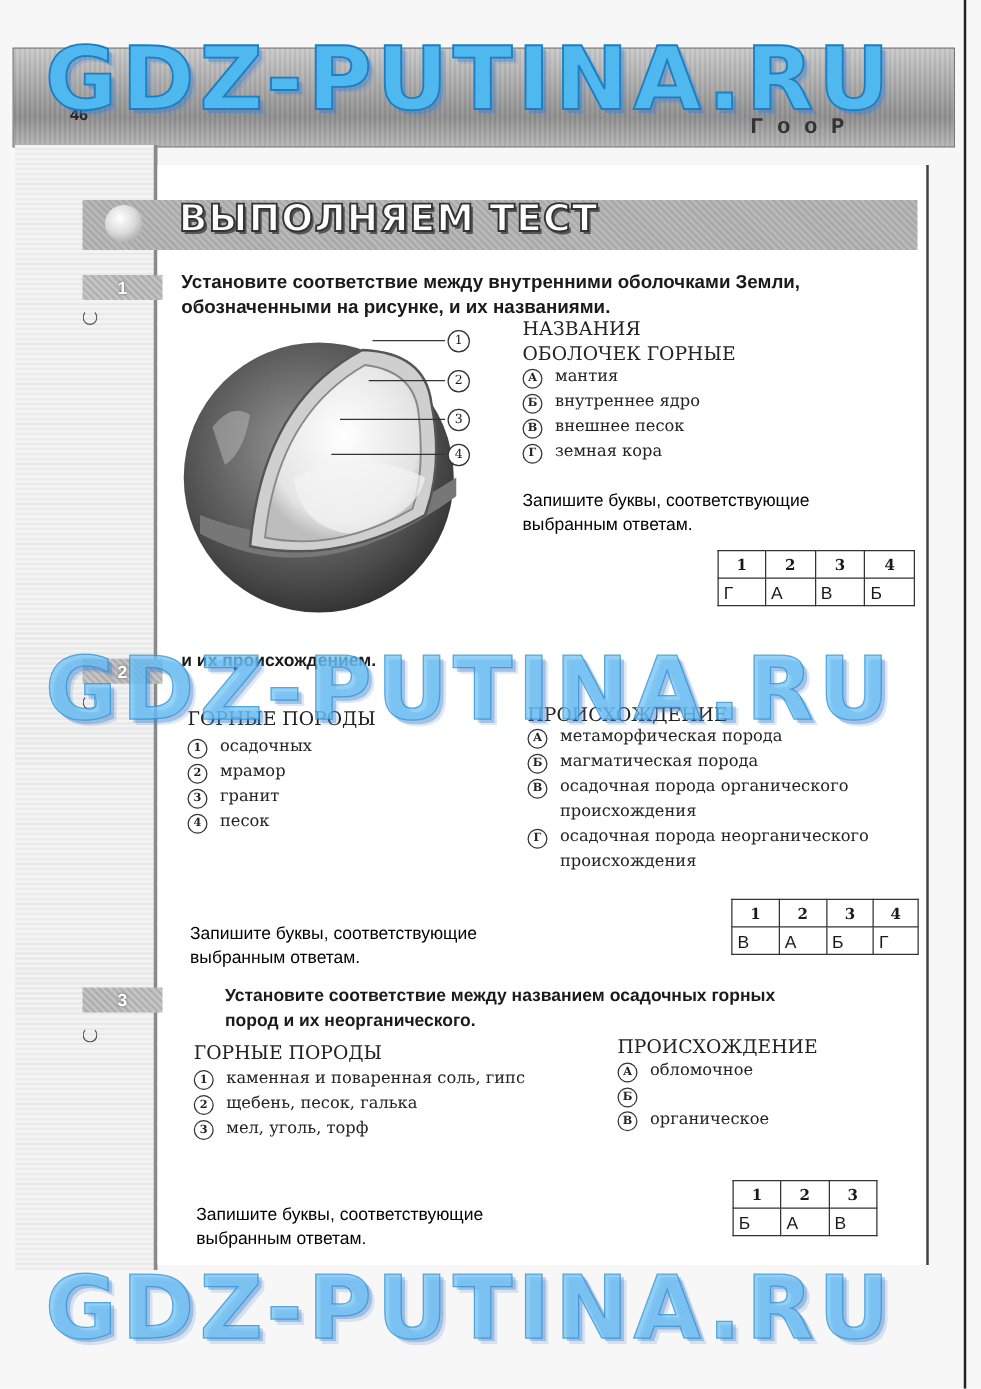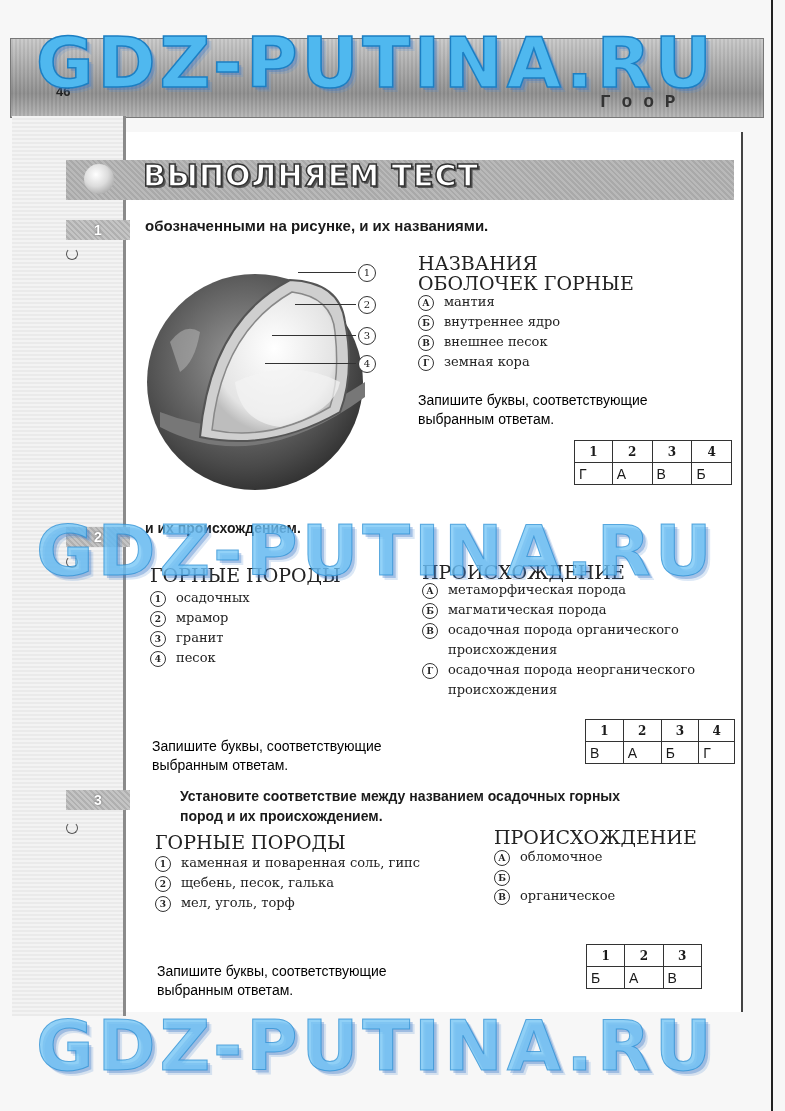--- a/index.html
+++ b/index.html
@@ -53,21 +53,21 @@
       color: #fff; font-weight: bold; font-size: 14px; text-align: center; line-height: 20px;
       text-shadow: 0 0 2px #555;
     }
     .task-ring {
       position: absolute; left: 66px; width: 10px; height: 10px; border: 1.5px solid #555; border-radius: 50%;
       border-top-color: transparent;
     }
     .q-text {
       position: absolute; left: 145px; font-size: 15px; font-weight: bold; line-height: 20px; color: #1a1a1a;
     }
-    .col-head { position: absolute; font-family: "DejaVu Serif", serif; font-size: 19px; line-height: 20px; color: #222; }
+    .col-head { position: absolute; font-family: "DejaVu Serif", serif; font-size: 15px; line-height: 20px; color: #222; }
     .opt-list { position: absolute; margin: 0; padding: 0; list-style: none; font-family: "DejaVu Serif", serif; font-size: 13px; line-height: 20px; color: #222; }
     .opt-list li { display: flex; align-items: flex-start; }
     .opt-mark {
       display: inline-block; flex: 0 0 auto; width: 14px; height: 14px; border: 1px solid #333; border-radius: 50%;
       font-size: 9px; line-height: 14px; text-align: center; margin: 3px 10px 0 0; font-weight: bold;
     }
     .opt-text { flex: 1 1 auto; }
     .instr { position: absolute; font-size: 14px; line-height: 19px; color: #000000; }
     table.ans {
       position: absolute; border-collapse: collapse; font-size: 14px;
@@ -102,20 +102,21 @@
 <div class="left-rule"></div>
 <div class="content"></div>
 
 <div class="banner"></div>
 <div class="banner-ball"></div>
 <div class="banner-title">ВЫПОЛНЯЕМ ТЕСТ</div>
 
 <div class="task-badge" style="top:220px;">1</div>
 <div class="task-ring" style="top:248px;"></div>
 <div class="q-text" style="top:216px;">
+  <div>Установите соответствие между внутренними оболочками Земли,</div>
   <div>обозначенными на рисунке, и их названиями.</div>
 </div>
 
 <svg class="globe" viewBox="0 0 240 240">
   <defs>
     <radialGradient id="g1" cx="45%" cy="40%" r="70%">
       <stop offset="0%" stop-color="#9a9a9a"></stop>
         <stop offset="70%" stop-color="#4a4a4a"></stop>
         <stop offset="100%" stop-color="#222"></stop>
     </radialGradient>
@@ -246,21 +247,21 @@
     <td>Б</td>
     <td>Г</td>
   </tr>
 </tbody>
   </table>
 
 <div class="task-badge" style="top:790px;">3</div>
 <div class="task-ring" style="top:822px;"></div>
 <div class="q-text" style="top:786px; left:152px; font-size:14px;margin-left:28px;">
   <div>Установите соответствие между названием осадочных горных</div>
-  <div>пород и их происхождением.</div>
+  <div>пород и их неорганического.</div>
 </div>
 <div class="col-head" style="left:155px; top:832px;">ГОРНЫЕ ПОРОДЫ</div>
 <ul class="opt-list" style="left:155px; top:853px; width:290px;">
   <li>
       <span class="opt-mark">1</span>
       <span class="opt-text">каменная и поваренная соль, гипс</span>
     </li>
   <li>
       <span class="opt-mark">2</span>
       <span class="opt-text">щебень, песок, галька</span>

